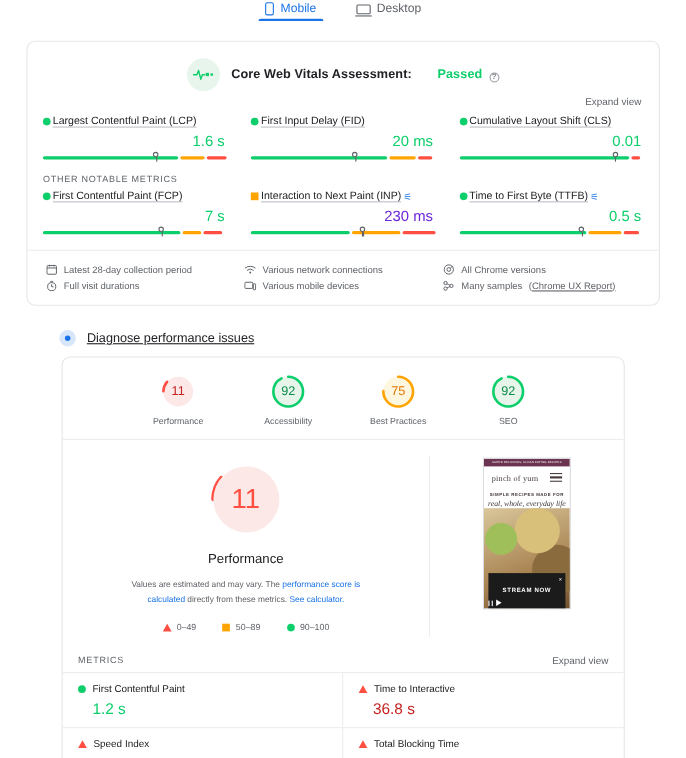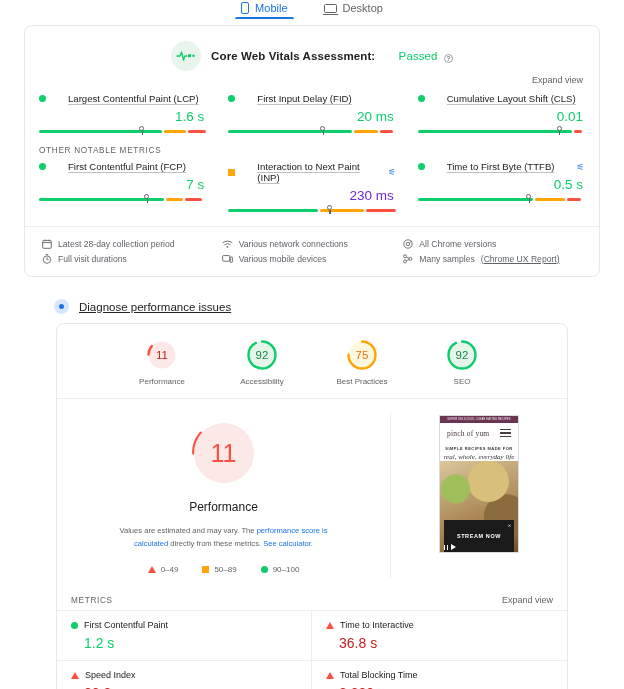--- a/index.html
+++ b/index.html
@@ -6,44 +6,44 @@
   html, body {
     width: 624px; height: 689px;
     background: #ffffff;
     font-family: "Liberation Sans", sans-serif;
     color: #202124;
     overflow: hidden;
   }
   .page { width: 624px; height: 689px; position: relative; background:#fff; }
 
   
-  .tabs { display:flex; justify-content:center; gap:28px; height:24px; align-items:flex-start; padding-top:1px; }
+  .tabs { display:flex; justify-content:center; gap:28px; height:36px; align-items:flex-start; padding-top:1px; }
   .tab { display:flex; align-items:center; gap:6px; font-size:11px; padding:1px 4px 5px 4px; position:relative; color:#5f6368; cursor:pointer; }
   .tab.active { color:#1a73e8; }
   .tab.active::after { content:""; position:absolute; left:-2px; right:-2px; bottom:0; height:2.5px; background:#1a73e8; border-radius:2px 2px 0 0; }
   .ico-mobile { width:8px; height:12px; border:1.4px solid currentColor; border-radius:2px; }
   .ico-desktop { width:13px; height:9px; border:1.4px solid currentColor; border-radius:1.5px; position:relative; }
   .ico-desktop::after { content:""; position:absolute; left:-2px; right:-2px; bottom:-3.5px; height:1.4px; background:currentColor; }
 
   
   .card { background:#fff; border:1px solid #e4e6e8; border-radius:8px; }
   .cwv-card { margin:1px 24px 0 24px; padding:10px 14px 8px 14px; }
 
   .cwv-head { display:flex; align-items:center; justify-content:center; gap:10px; padding:5px 0 2px 0; }
   .pulse-badge { width:30px; height:30px; border-radius:50%; background:#e8f5ec; display:flex; align-items:center; justify-content:center; }
   .cwv-title { font-size:11.5px; font-weight:bold; color:#202124; letter-spacing:.1px; }
-  .cwv-title .passed { color:#0cce6b; font-weight:normal;padding-left:20px; }
+  .cwv-title .passed { color:#0cce6b; font-weight:bold;padding-left:20px; }
   .help-dot { display:inline-block; width:9px; height:9px; border:1px solid #9aa0a6; border-radius:50%; font-size:7px; line-height:7px; text-align:center; color:#80868b; margin-left:3px; position:relative; top:1px; }
 
   .expand { font-size:9px; color:#5f6368; text-align:right; padding:2px 2px 4px 0; cursor:pointer; }
 
   
   .metric-grid { display:flex; gap:22px; padding-top:4px; }
   .metric { flex:1; }
-  .m-label { display:flex; align-items:center; gap:22px; font-size:9.6px; }
+  .m-label { display:flex; align-items:center; gap:2px; font-size:9.6px; }
   .m-label .name { text-decoration:underline; text-decoration-color:#bdc1c6; text-underline-offset:2px; color:#202124; }
   .dot { width:7px; height:7px; border-radius:50%; flex:none; }
   .dot.green { background:#0cce6b; }
   .sq { width:7px; height:7px; flex:none; }
   .sq.orange { background:#ffa400; }
   .tri { width:0; height:0; border-left:4px solid transparent; border-right:4px solid transparent; border-bottom:7px solid #ff4e42; flex:none; }
   .flask { font-size:8.5px; color:#1a73e8; }
 
   .m-value { text-align:right; font-size:13.5px; padding:5px 2px 2px 0; }
   .m-value.green { color:#0cce6b; }
@@ -114,21 +114,21 @@
        radial-gradient(circle at 85% 60%, #8a6b3e 0 22px, transparent 23px),
        linear-gradient(160deg,#d9c79b,#a98352 60%,#6f4f2d); }
   .shot .overlay { position:absolute; left:4px; right:4px; top:104px; height:34px; background:#1b1b1b; }
   .shot .stream { color:#fff; font-size:5.5px; font-weight:bold; letter-spacing:.6px; text-align:center; margin-top:13px; }
   .shot .ctrls { position:absolute; left:4px; bottom:2px; display:flex; gap:3px; align-items:center; }
   .shot .ctrls i { display:block; width:4px; height:5px; border-left:1.4px solid #fff; border-right:1.4px solid #fff; }
   .shot .ctrls b { display:block; width:0; height:0; border-top:3px solid transparent; border-bottom:3px solid transparent; border-left:5px solid #fff; }
   .shot .xdot { position:absolute; right:7px; top:107px; color:#fff; font-size:4px; }
 
   
-  .metrics-head { display:flex; justify-content:space-between; align-items:center; padding:9px 14px 5px 14px; }
+  .metrics-head { display:flex; justify-content:space-between; align-items:flex-start; padding:9px 14px 5px 14px; }
   .metrics-head .t { font-size:8.2px; letter-spacing:.7px; color:#5f6368; text-transform:uppercase; }
   .metrics-head .e { font-size:9px; color:#5f6368; cursor:pointer; }
   .mrows { display:flex; flex-wrap:wrap; border-top:1px solid #ebedef; }
   .mrow { width:50%; padding:9px 14px 9px 14px; border-bottom:1px solid #ebedef; }
   .mrow:nth-child(odd) { border-right:1px solid #ebedef; }
   .mrow .top { display:flex; align-items:center; gap:6px; font-size:9px; color:#202124; }
   .mrow .val { font-size:14px; margin-top:5px; padding-left:13px; }
   .mrow .val.green { color:#0cce6b; }
   .mrow .val.red { color:#c5221f; }
 </style>

